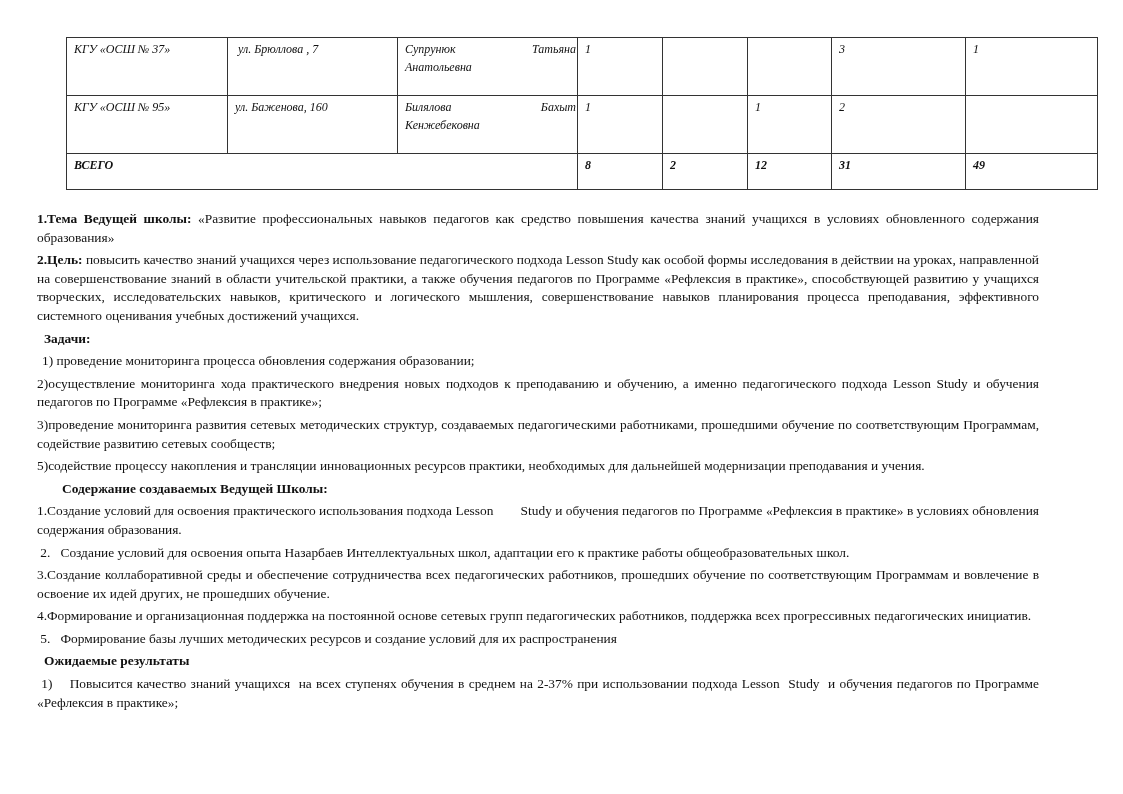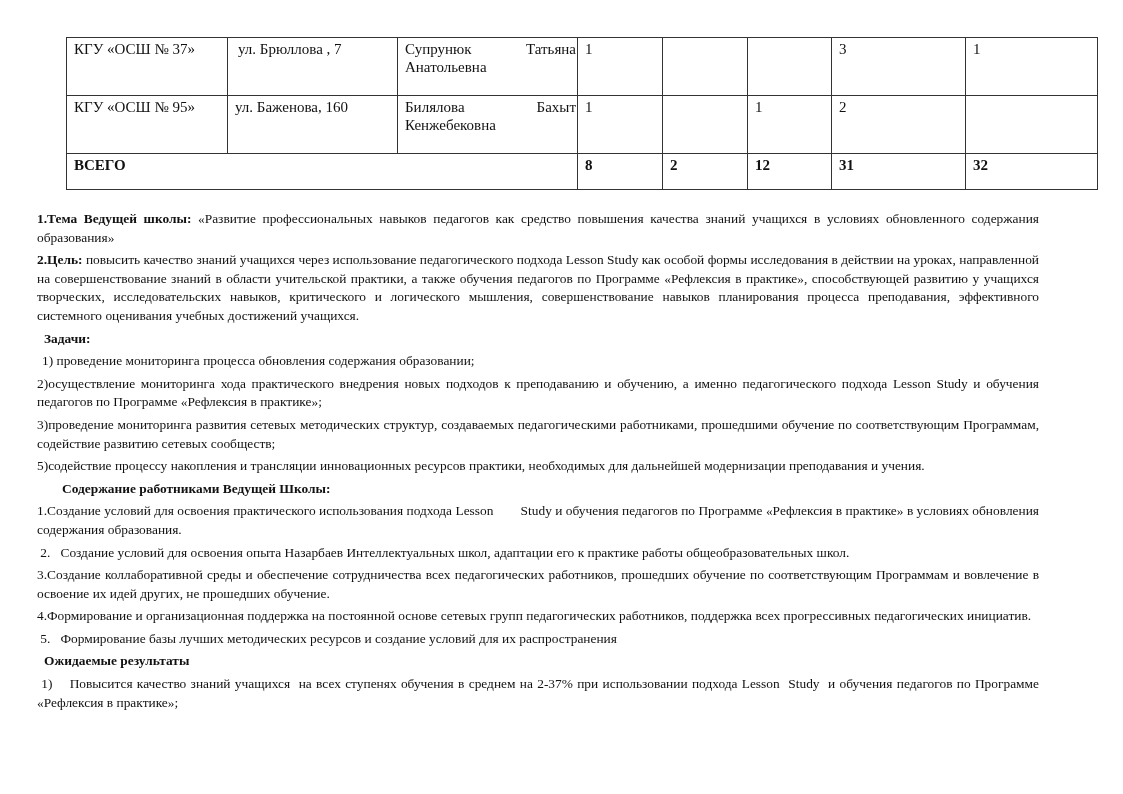--- a/index.html
+++ b/index.html
@@ -1,19 +1,19 @@
 <!DOCTYPE html>
 <html><head>
 <meta charset="utf-8">
 <style>
   html, body { margin:0; padding:0; background:#ffffff; }
   body { width:1123px; height:794px; position:relative; overflow:hidden;
          font-family:"Liberation Serif", "DejaVu Serif", serif; color:#111; font-size:13.4px; }
   table.grid { position:absolute; left:66px; top:37px; border-collapse:collapse; table-layout:fixed; width:1031px; }
-  table.grid td { border:1.3px solid #333; vertical-align:top; padding:2px 1px 0 7px; line-height:18px; font-size:15px; }
+  table.grid td { border:1.3px solid #333; vertical-align:top; padding:2px 1px 0 7px; line-height:18px; font-size:12px;font-style:italic; }
   table.grid tr.r1 td { height:55px; }
   table.grid tr.r2 td { height:55px; }
   table.grid tr.r3 td { height:33px; font-weight:bold;margin-top:12px; }
   .addr1 { padding-left:10px !important; }
   .body { position:absolute; left:33px; top:206px; width:1010px; line-height:18.6px; }
   .body p { margin:4px; text-align:justify; }
   .b { font-weight:bold; }
   .ind1 { padding-left:5px; }
   .ind2 { padding-left:7px; }
   .ind3 { padding-left:25px; }
@@ -58,34 +58,34 @@
     <td>1</td>
     <td>2</td>
     <td></td>
   </tr>
   <tr class="r3">
     <td colspan="3">ВСЕГО</td>
     <td>8</td>
     <td>2</td>
     <td>12</td>
     <td>31</td>
-    <td>32</td>
+    <td>49</td>
   </tr>
 </tbody>
   </table>
 
 <div class="body">
   <p><span class="b">1.Тема  Ведущей школы:</span><span> «Развитие профессиональных навыков педагогов как средство повышения качества знаний учащихся в условиях обновленного содержания образования»</span></p>
   <p><span class="b">2.Цель:</span><span> повысить качество знаний учащихся  через использование педагогического подхода Lesson  Study как особой формы исследования в действии на уроках,  направленной на совершенствование знаний в области учительской  практики, а также обучения педагогов по Программе «Рефлексия в практике», способствующей развитию у учащихся творческих, исследовательских навыков, критического и логического мышления, совершенствование навыков планирования процесса преподавания, эффективного системного оценивания учебных достижений учащихся.</span></p>
   <p class="b ind2">Задачи:</p>
   <p class="ind1">1)  проведение мониторинга процесса обновления содержания образовании;</p>
   <p>2)осуществление  мониторинга хода практического внедрения новых подходов к преподаванию и обучению, а именно педагогического  подхода Lesson Study и обучения педагогов по Программе «Рефлексия в практике»;</p>
   <p>3)проведение мониторинга развития сетевых методических структур, создаваемых педагогическими работниками, прошедшими обучение по соответствующим Программам, содействие развитию сетевых сообществ;</p>
   <p>5)содействие процессу накопления и трансляции инновационных ресурсов практики, необходимых для дальнейшей модернизации преподавания и учения.</p>
-  <p class="b ind3">Содержание работниками Ведущей Школы:</p>
+  <p class="b ind3">Содержание создаваемых Ведущей Школы:</p>
   <p style="white-space:pre-wrap">1.Создание условий для освоения практического использования подхода Lesson        Study и обучения педагогов по Программе «Рефлексия в практике» в условиях обновления содержания образования.</p>
   <p style="white-space:pre-wrap"> 2.   Создание условий для освоения опыта Назарбаев Интеллектуальных школ, адаптации его к практике работы общеобразовательных школ.</p>
   <p>3.Создание коллаборативной среды и обеспечение сотрудничества всех педагогических работников, прошедших обучение по соответствующим Программам и вовлечение в освоение их идей других, не прошедших обучение.</p>
   <p>4.Формирование и организационная поддержка на постоянной основе сетевых групп педагогических работников, поддержка всех прогрессивных педагогических инициатив.</p>
   <p style="white-space:pre-wrap"> 5.   Формирование базы лучших методических ресурсов и создание условий для их распространения</p>
   <p class="b ind2">Ожидаемые результаты</p>
   <p style="white-space:pre-wrap"> 1)    Повысится качество знаний учащихся  на всех ступенях обучения в среднем на 2-37% при использовании подхода Lesson  Study  и обучения педагогов по Программе «Рефлексия в практике»;</p>
 </div>
 
 </body></html>

